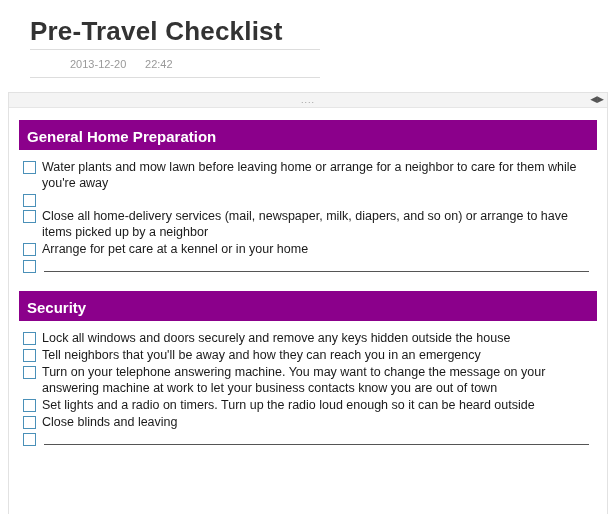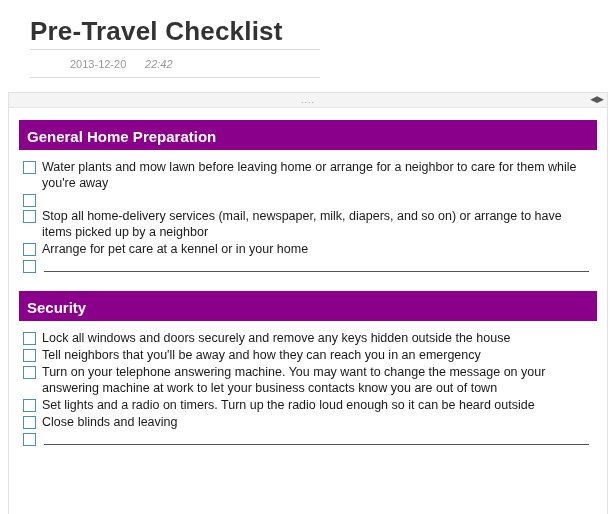--- a/index.html
+++ b/index.html
@@ -38,21 +38,20 @@
     font-size: 11px;
     color: #999999;
   }
   .doc-meta .meta-date {
     display: inline-block;
     width: 72px;
     margin-left: 40px;
   }
   .doc-meta .meta-time {
     display: inline-block;
-    font-style: italic;
   }
   .meta-rule {
     margin-left: 30px;
     margin-top: 7px;
     width: 290px;
     border-bottom: 1px solid #dddddd;
     height: 0;
   }
 
   
@@ -166,21 +165,21 @@
       <div class="items">
         <div class="item">
           <span class="checkbox"></span>
           <span class="item-text">Water plants and mow lawn before leaving home or arrange for a neighbor to care for them while you're away</span>
         </div>
         <div class="item">
           <span class="checkbox"></span>
         </div>
         <div class="item">
           <span class="checkbox"></span>
-          <span class="item-text">Stop all home-delivery services (mail, newspaper, milk, diapers, and so on) or arrange to have items picked up by a neighbor</span>
+          <span class="item-text">Close all home-delivery services (mail, newspaper, milk, diapers, and so on) or arrange to have items picked up by a neighbor</span>
         </div>
         <div class="item">
           <span class="checkbox"></span>
           <span class="item-text">Arrange for pet care at a kennel or in your home</span>
         </div>
         <div class="item">
           <span class="checkbox"></span>
           <span class="blank-line"></span>
         </div>
       </div>

